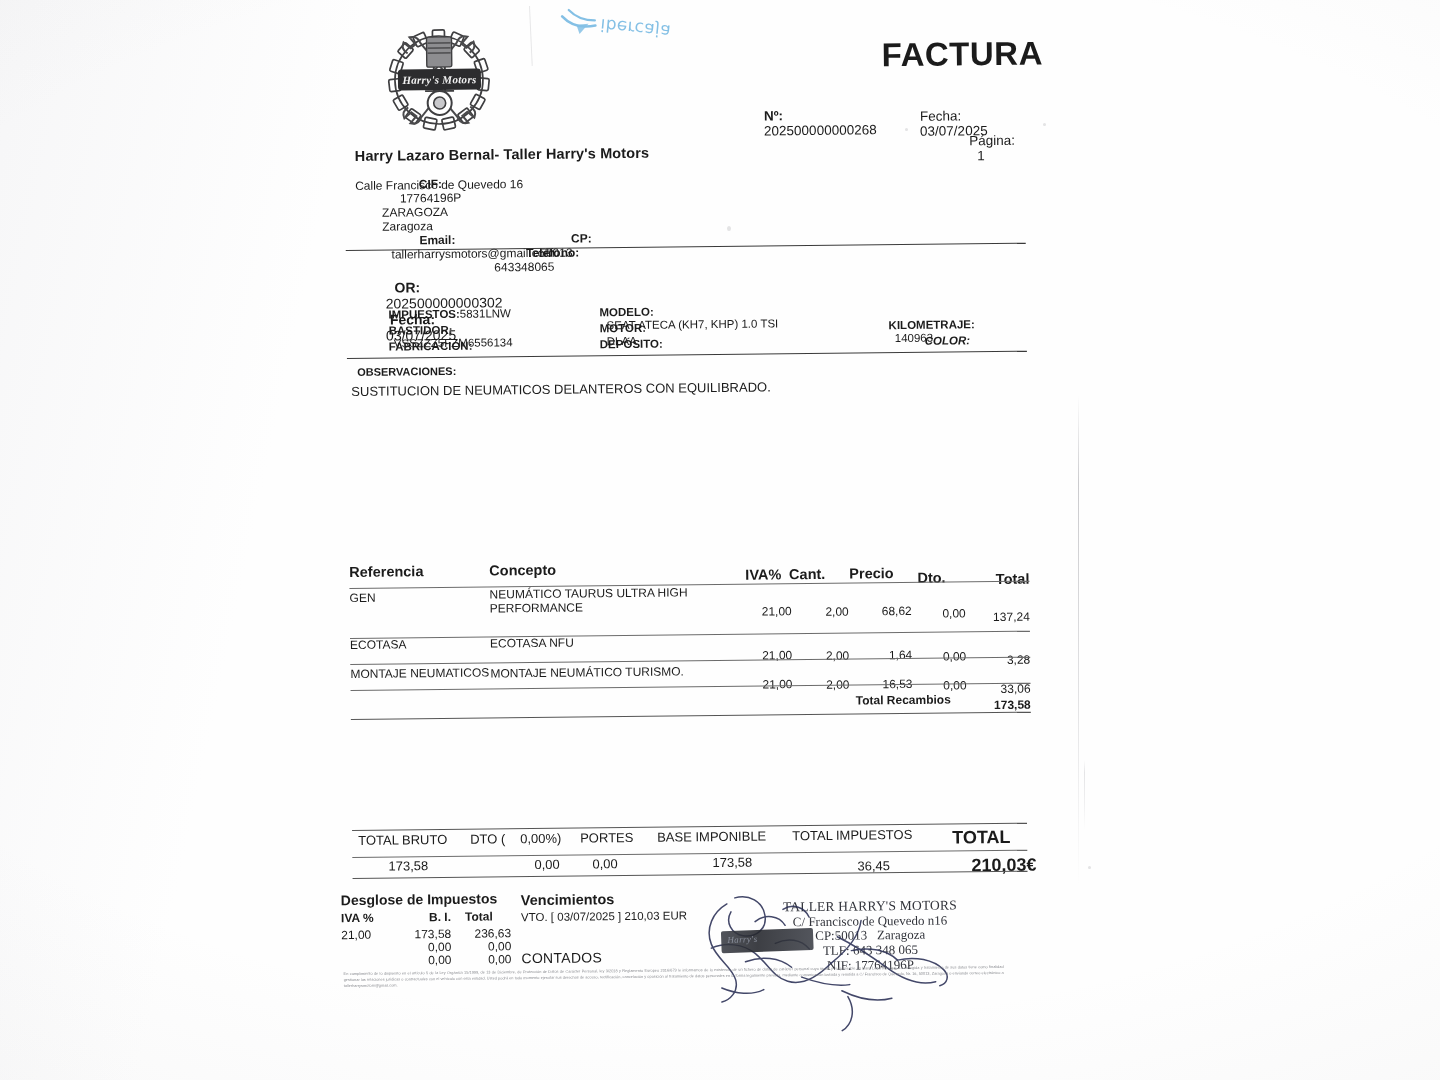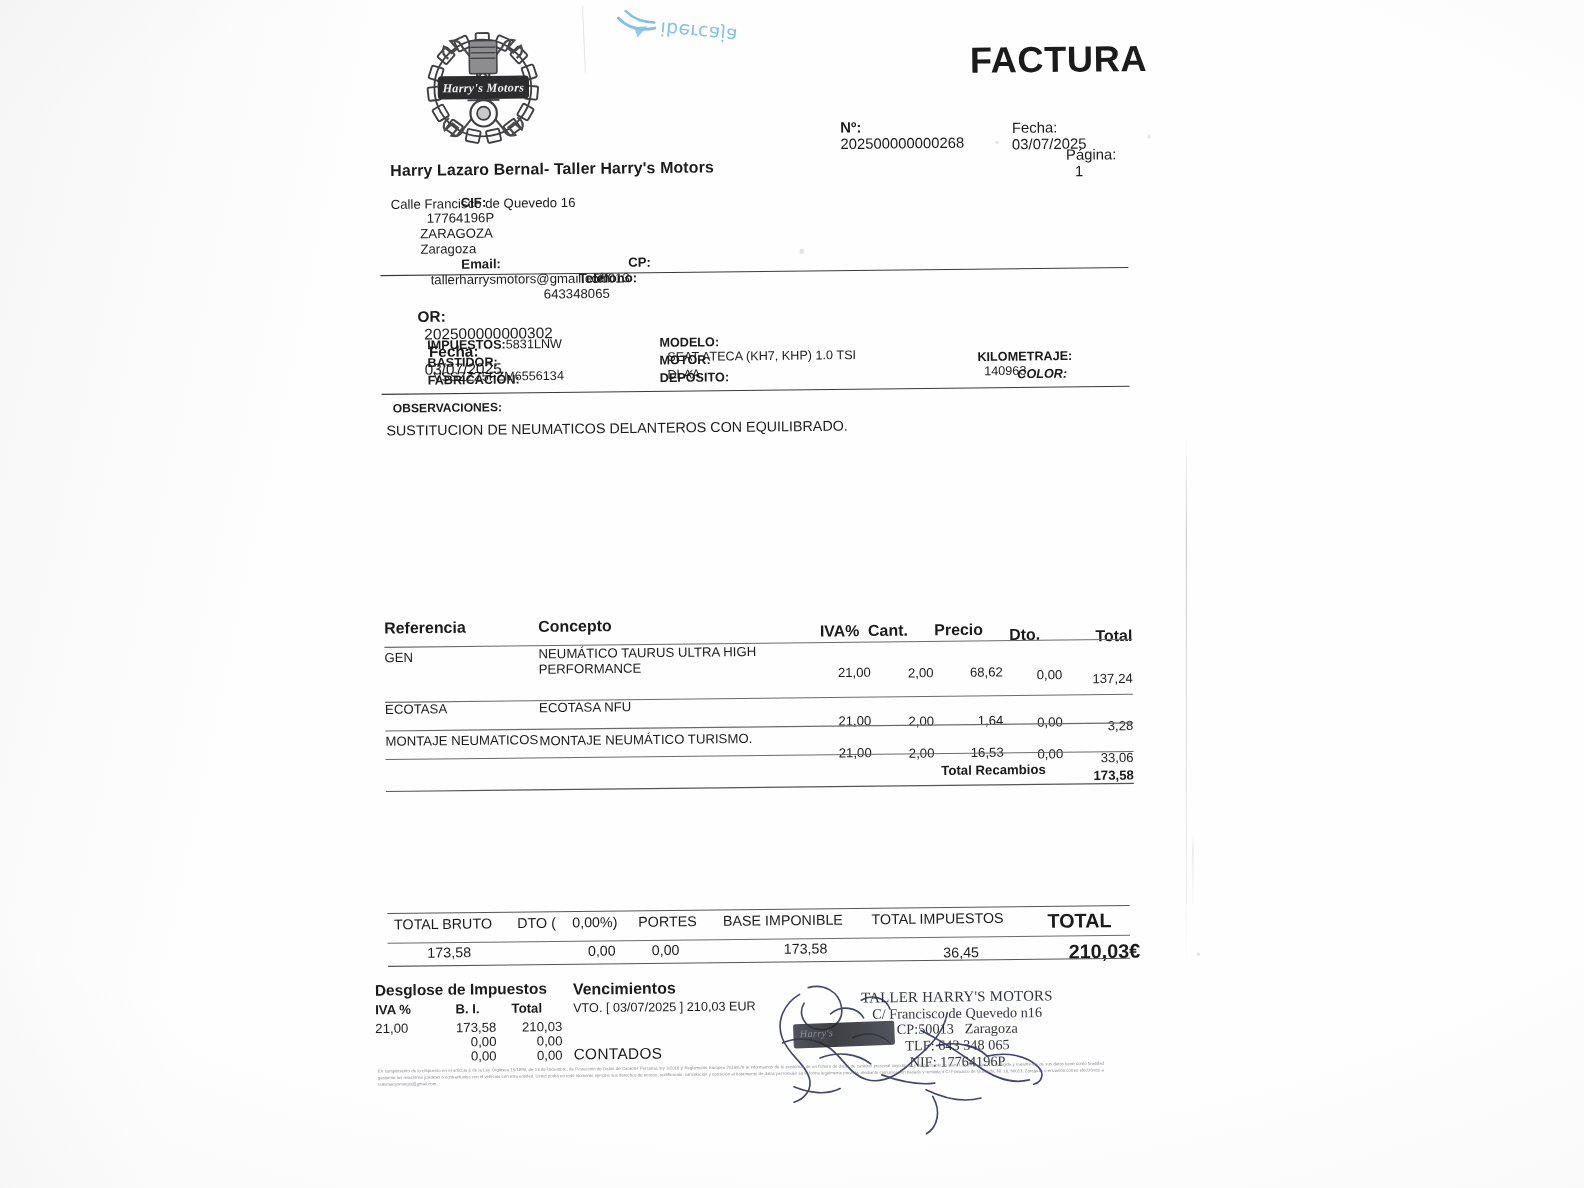--- a/index.html
+++ b/index.html
@@ -95,21 +95,21 @@
   
   .rule{
     position:absolute;height:0;
     border-top:1.6px solid #3a3a3a;
   }
   .rule.thin{border-top-width:1px;border-color:#555;}
   .rule.hair{border-top-width:.8px;border-color:#6b6b6b;}
 
   
   #or-line{left:358px;top:260px;font-size:14px;}
-  #or-line .lbl{font-weight:bold;}
+  #or-line .lbl{font-weight:bold;margin-left:15px;}
   #veh{left:358px;top:292px;font-size:11.5px;}
   #veh .lbl{font-weight:bold;}
   #veh .c1{position:absolute;left:0;}
   #veh .c2{position:absolute;left:211px;}
   #veh .c3{position:absolute;left:500px;}
   #veh .ln{position:relative;height:16px;}
 
   #obs-lbl{left:358px;top:362px;font-size:11px;font-weight:bold;}
   #obs-txt{left:352px;top:381px;font-size:13px;}
 
@@ -150,21 +150,21 @@
   #tot .big{font-size:18px;font-weight:bold;}
 
   
   #brk{left:336px;top:888px;font-size:12px;}
   #brk .ttl{font-size:14px;font-weight:bold;}
   #brk .hd{position:relative;height:17px;font-weight:bold;margin-top:4px;}
   #brk .r{position:relative;height:13px;}
   .bk-iva{position:absolute;left:0;}
   .bk-bi{position:absolute;left:58px;width:52px;text-align:right;}
   .bk-tot{position:absolute;left:124px;width:46px;text-align:right;}
-  #brk .hd .bk-bi{left:58px;width:52px;text-align:center;}
+  #brk .hd .bk-bi{left:58px;width:52px;text-align:right;}
   #brk .hd .bk-tot{left:124px;width:46px;text-align:left;}
 
   #venc{left:516px;top:890px;font-size:12px;}
   #venc .ttl{font-size:14.5px;font-weight:bold;}
   #venc .ln{margin-top:2px;font-size:11.5px;}
   #venc .pay{margin-top:26px;font-size:14px;letter-spacing:.3px;}
 
   
   #stamp{
     left:770px;top:900px;
@@ -296,21 +296,21 @@
     </div>
     <div id="pagina-row" class="abs t">
       <span>Página:</span>
       <span style="margin-left:8px;">1</span>
     </div>
 
     <div id="issuer" class="abs">
       <div class="name t">Harry Lazaro Bernal- Taller Harry's Motors</div>
       <div class="row t">
         <span class="lbl">CIF:</span>
-        <span style="margin-left:6px;">17764196P</span>
+        <span style="margin-left:18px;">17764196P</span>
       </div>
       <div class="row t">Calle Francisco de Quevedo 16</div>
       <div class="row t">
         <span>ZARAGOZA</span>
         <span class="cp">
           <span class="lbl">CP:</span>
           <span style="margin-left:5px;">50013</span>
         </span>
       </div>
       <div class="row t">
@@ -464,21 +464,21 @@
     <div id="brk" class="abs">
       <div class="ttl t">Desglose de Impuestos</div>
       <div class="hd">
         <span class="bk-iva t">IVA %</span>
         <span class="bk-bi t">B. I.</span>
         <span class="bk-tot t">Total</span>
       </div>
       <div class="r">
         <span class="bk-iva t">21,00</span>
         <span class="bk-bi t">173,58</span>
-        <span class="bk-tot t">210,03</span>
+        <span class="bk-tot t">236,63</span>
       </div>
       <div class="r">
         <span class="bk-iva t"></span>
         <span class="bk-bi t">0,00</span>
         <span class="bk-tot t">0,00</span>
       </div>
       <div class="r">
         <span class="bk-iva t"></span>
         <span class="bk-bi t">0,00</span>
         <span class="bk-tot t">0,00</span>

